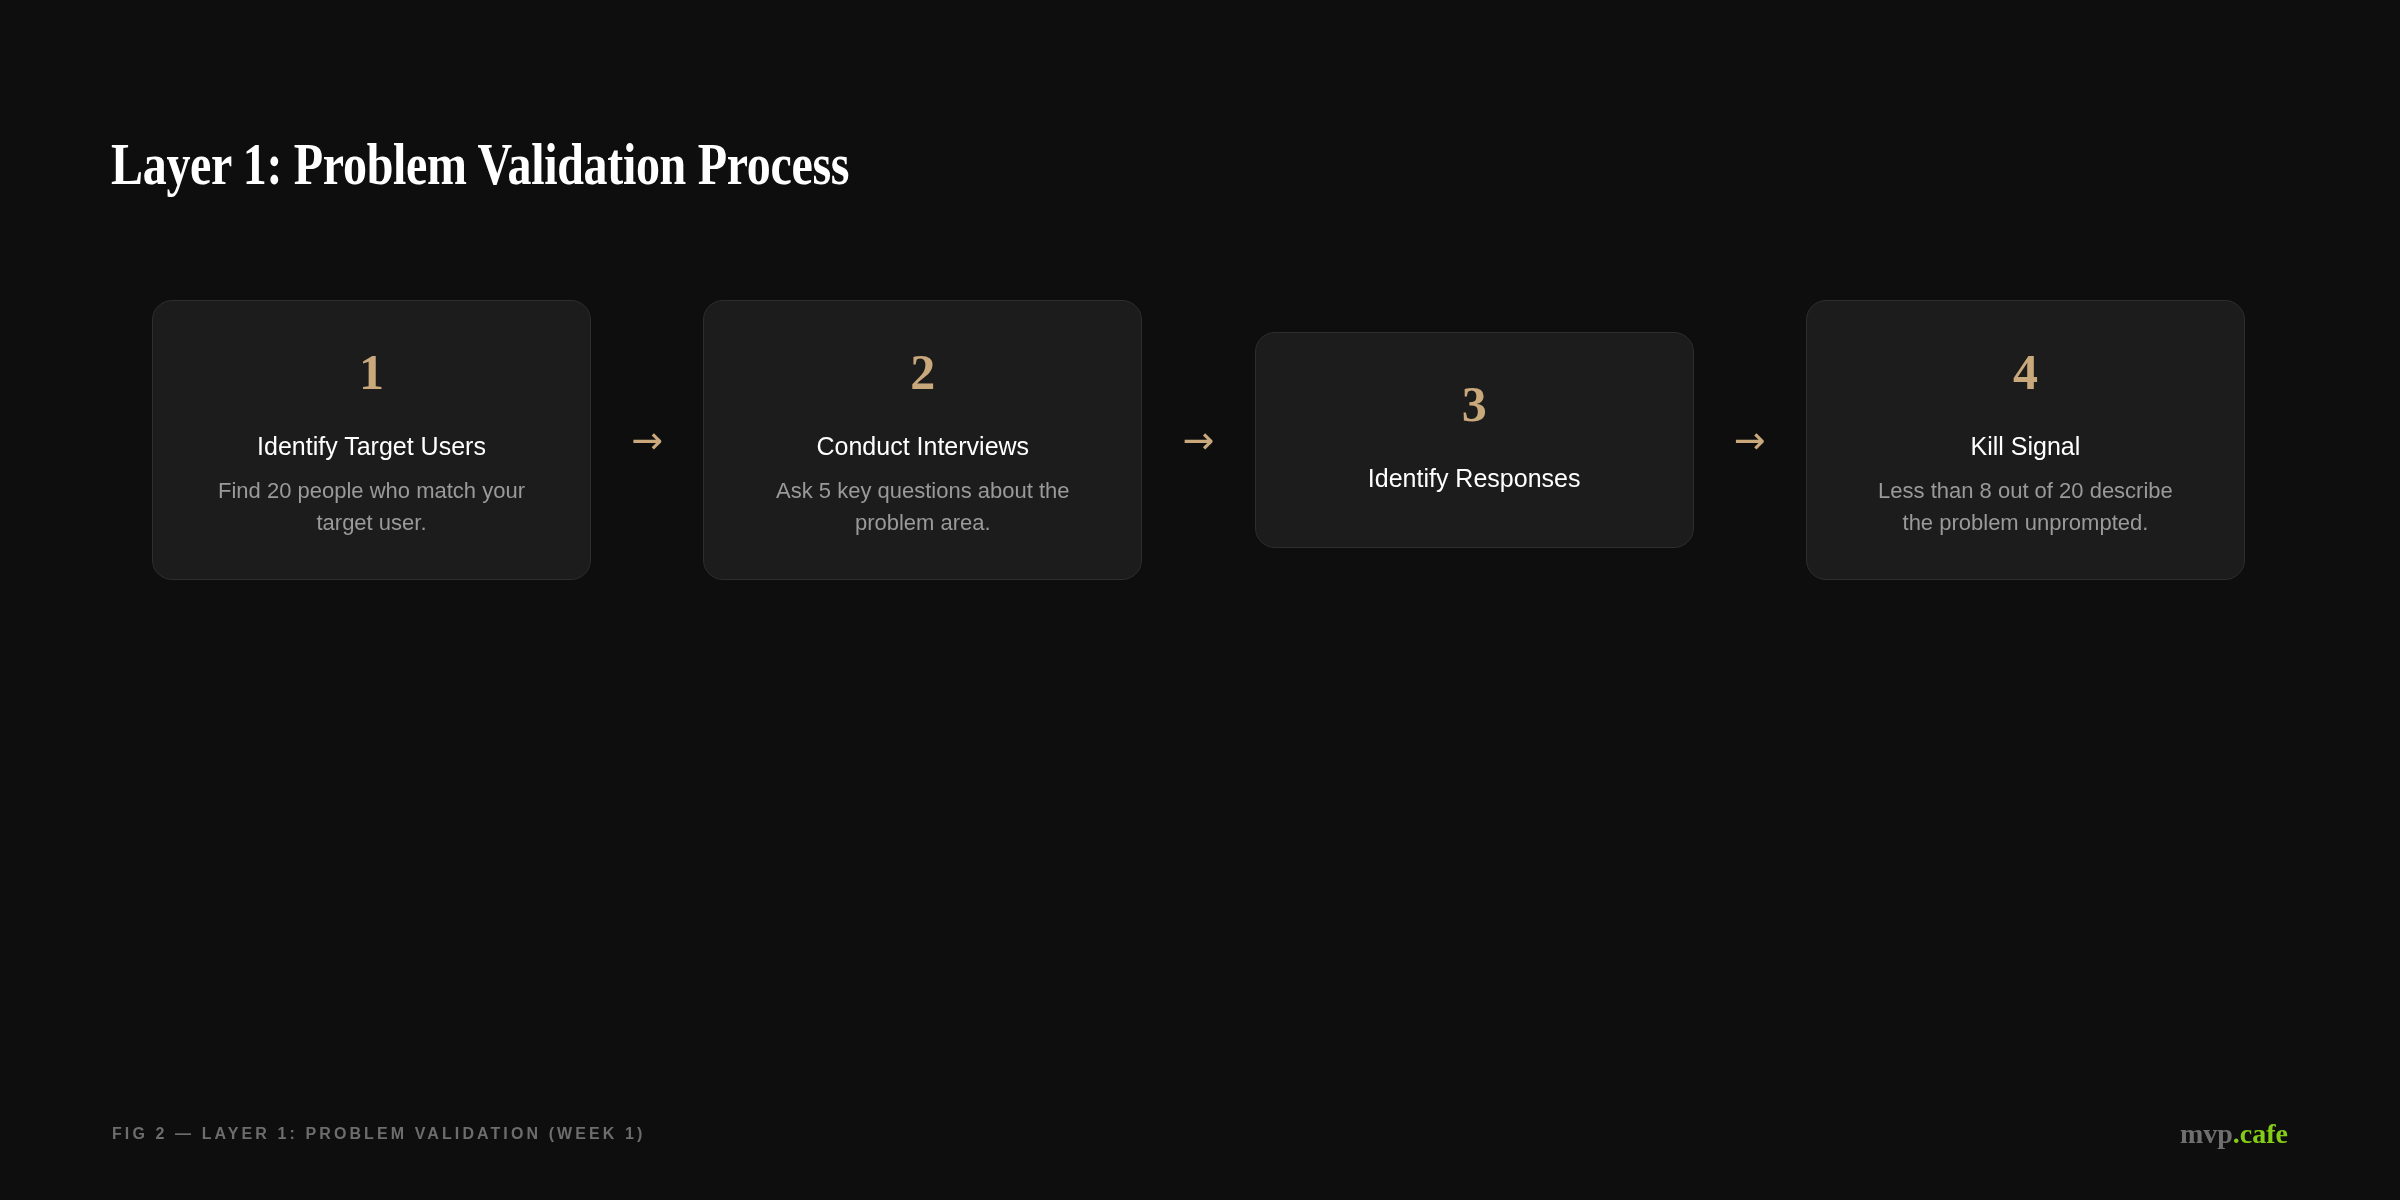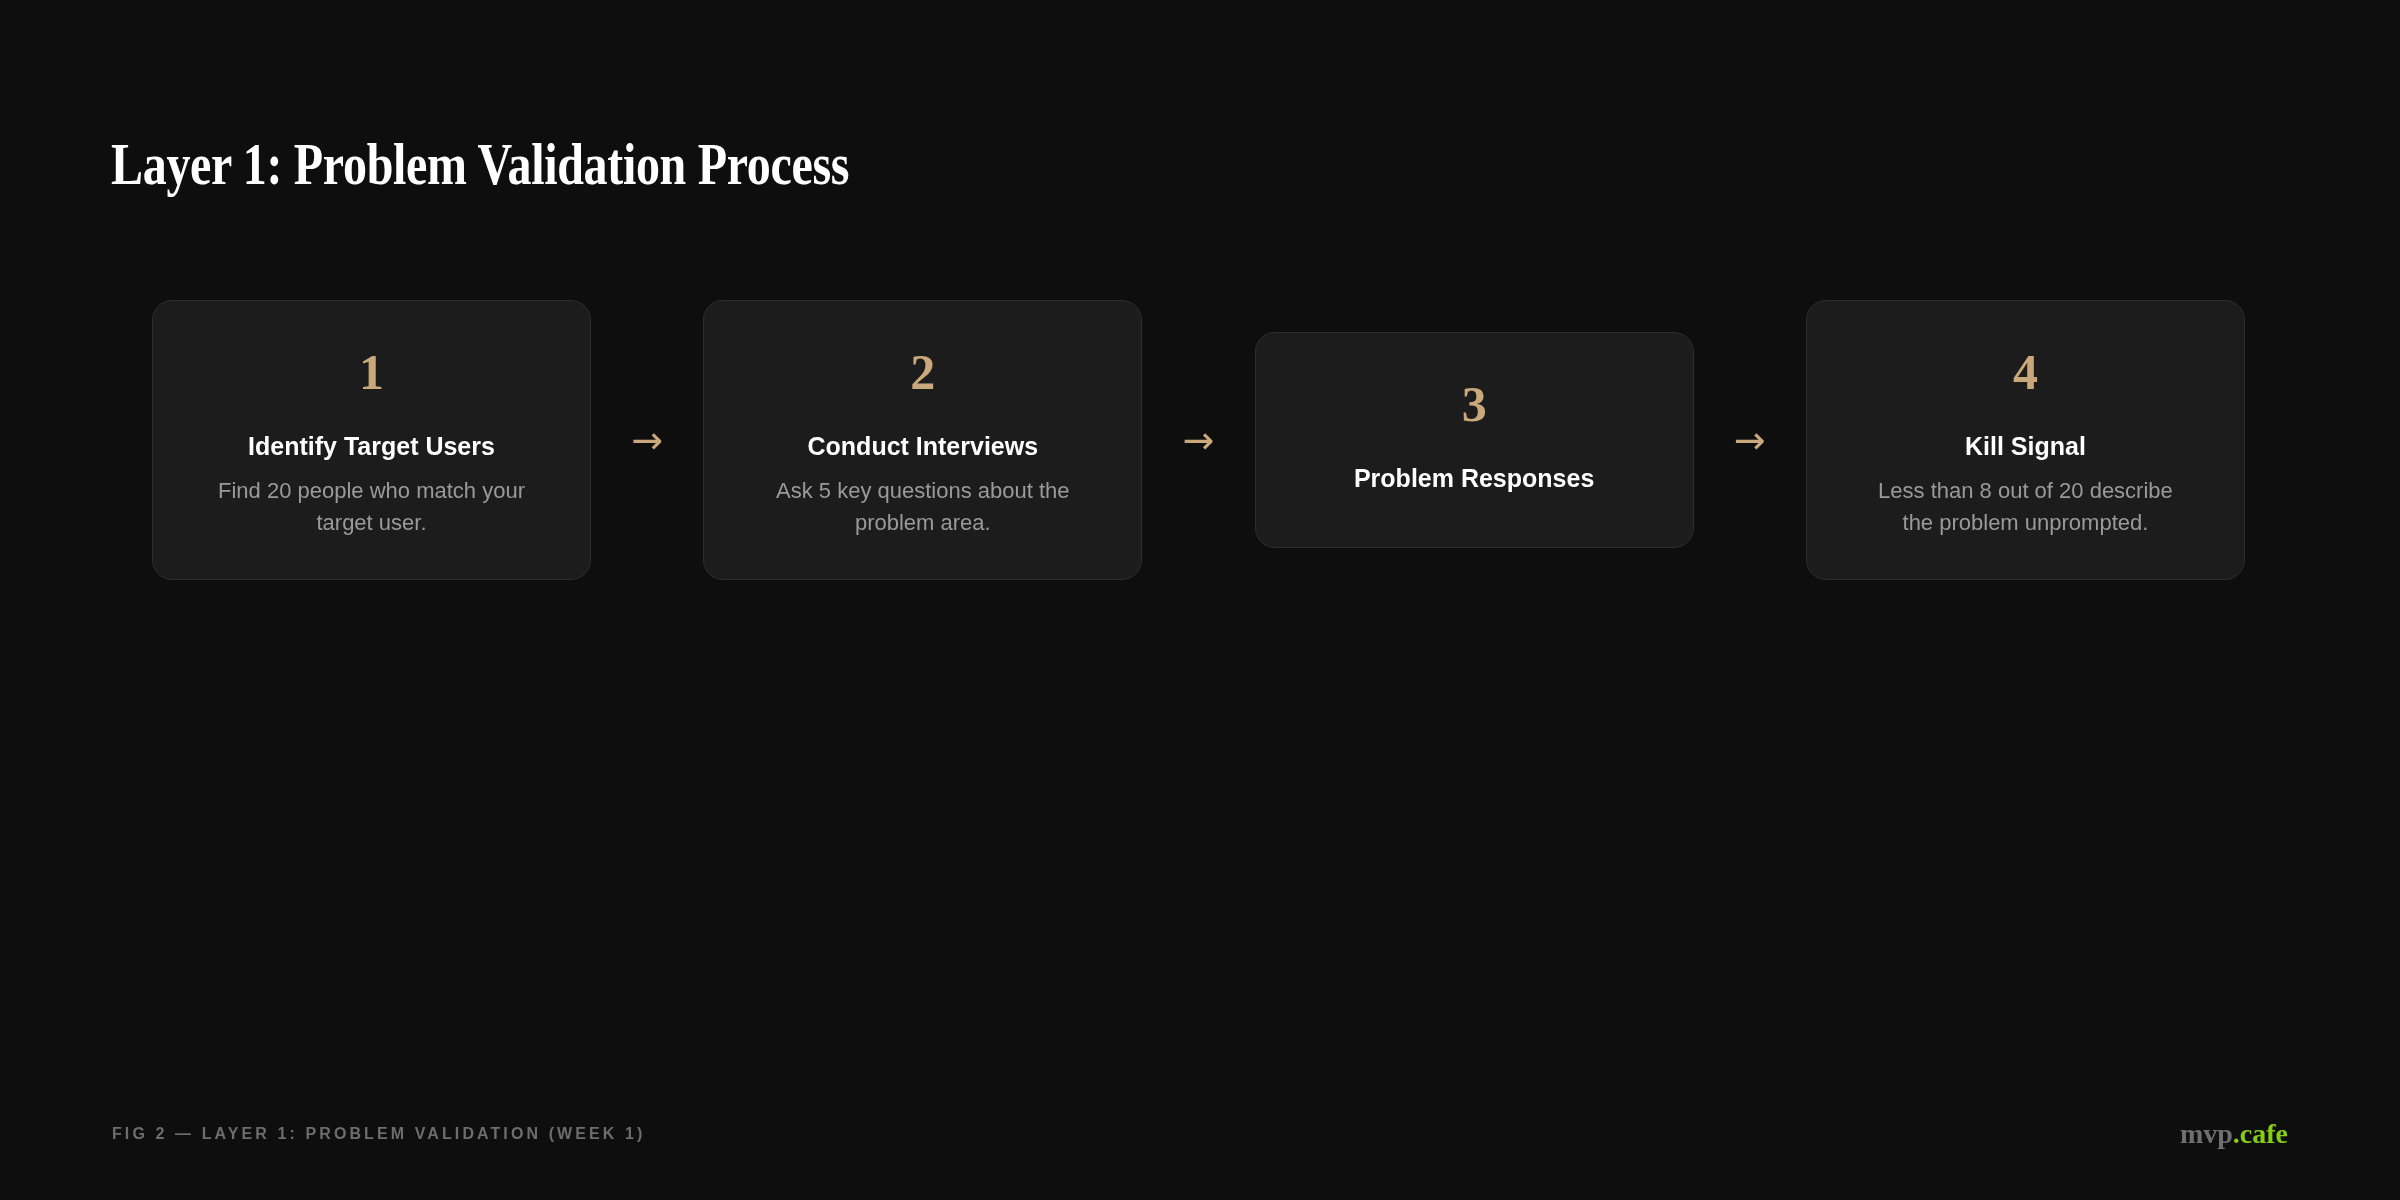--- a/index.html
+++ b/index.html
@@ -61,21 +61,21 @@
     font-family: "Liberation Serif", serif;
     font-weight: 700;
     font-size: 50px;
     line-height: 1;
     color: #c9a87c;
     margin-bottom: 34px;
   }
 
   .step-title {
     font-family: "Liberation Sans", sans-serif;
-    font-weight: 700;
+    font-weight: 400;
     font-size: 25px;
     line-height: 1.25;
     color: #ffffff;
     margin-bottom: 13px;
   }
 
   .step-desc {
     font-family: "Liberation Sans", sans-serif;
     font-weight: 400;
     font-size: 22px;
@@ -139,21 +139,21 @@
   <div class="step-card">
     <div class="step-number">2</div>
     <div class="step-title">Conduct Interviews</div>
     <div class="step-desc">Ask 5 key questions about the problem area.</div>
   </div>
 
   <div class="flow-arrow">→</div>
 
   <div class="step-card">
     <div class="step-number">3</div>
-    <div class="step-title">Problem Responses</div>
+    <div class="step-title">Identify Responses</div>
   </div>
 
   <div class="flow-arrow">→</div>
 
   <div class="step-card">
     <div class="step-number">4</div>
     <div class="step-title">Kill Signal</div>
     <div class="step-desc">Less than 8 out of 20 describe the problem unprompted.</div>
   </div>
 

